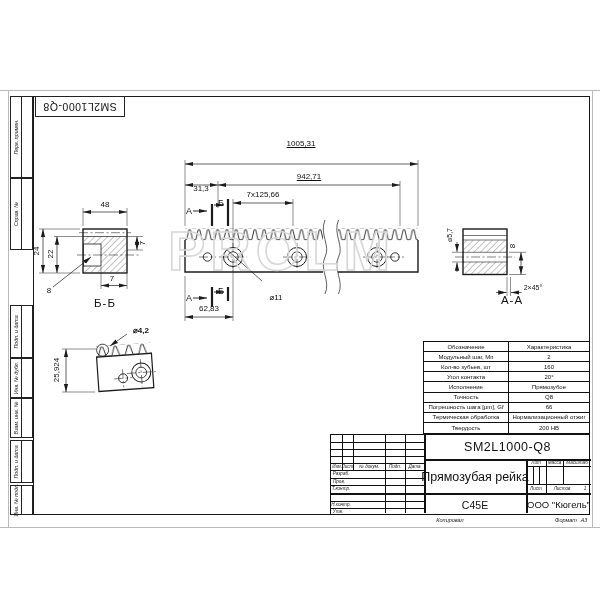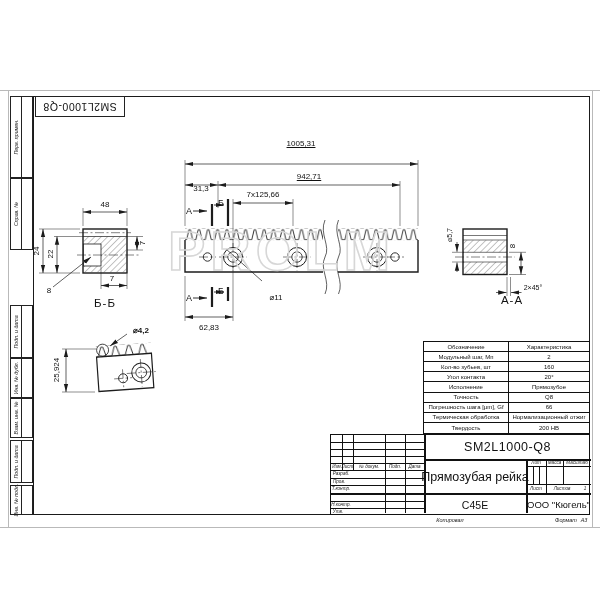--- a/index.html
+++ b/index.html
@@ -232,21 +232,21 @@
           <line x1="95" y1="392" x2="62" y2="392"></line>
       </g>
       <line x1="66" y1="349" x2="66" y2="392" stroke-width="0.7" marker-start="url(#ar)" marker-end="url(#ar)"></line>
     </g>
   </svg>
 
   <span class="t" style="left:301px;top:144px;text-decoration:underline;">1005,31</span>
   <span class="t" style="left:201px;top:189px;">31,3</span>
   <span class="t" style="left:309px;top:177px;text-decoration:underline;">942,71</span>
   <span class="t" style="left:263px;top:195px;">7x125,66</span>
-  <span class="t" style="left:209px;top:309px;margin-top:19px;">62,83</span>
+  <span class="t" style="left:209px;top:309px;">62,83</span>
   <span class="t" style="left:276px;top:286px;margin-top:12px;">⌀11</span>
   <span class="t" style="left:189px;top:211px;font-size:9px;">А</span>
   <span class="t" style="left:221px;top:203px;font-size:9px;">Б</span>
   <span class="t" style="left:189px;top:298px;font-size:9px;">А</span>
   <span class="t" style="left:221px;top:291px;font-size:9px;">Б</span>
 
   <span class="t" style="left:105px;top:205px;">48</span>
   <span class="t rot" style="left:37px;top:251px;">24</span>
   <span class="t rot" style="left:51px;top:254px;">22</span>
   <span class="t rot" style="left:143px;top:243px;">7</span>

